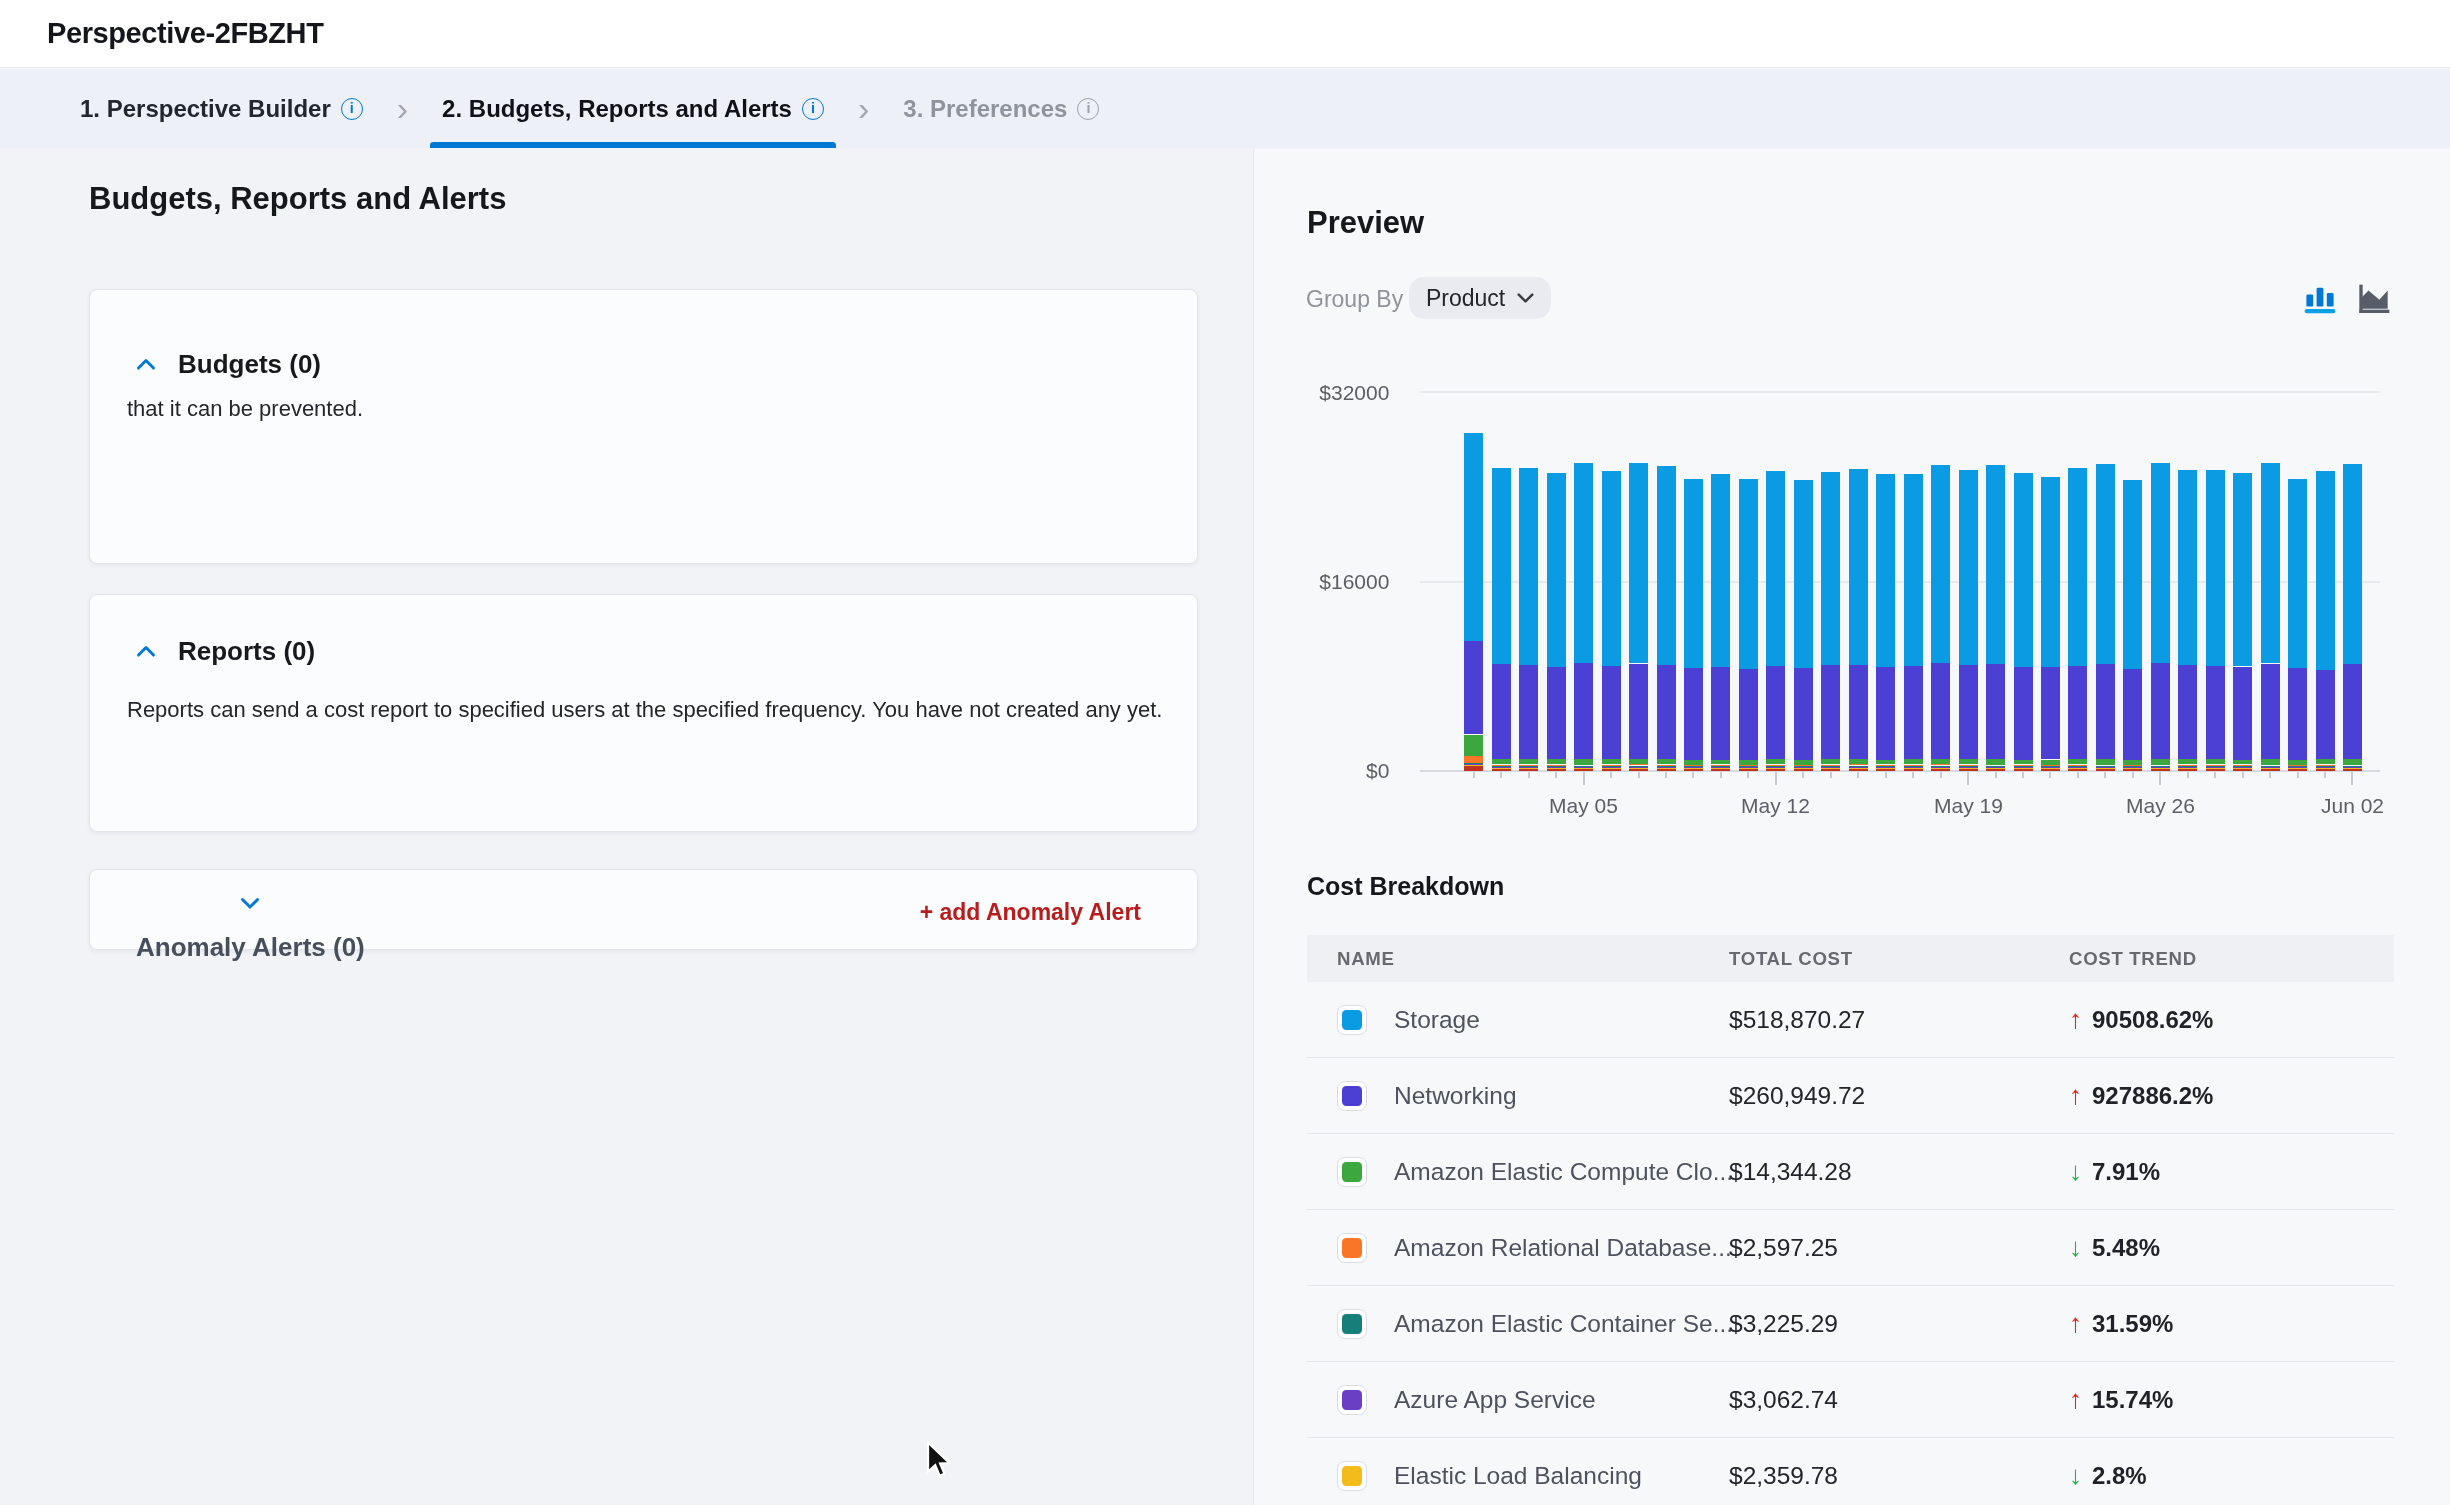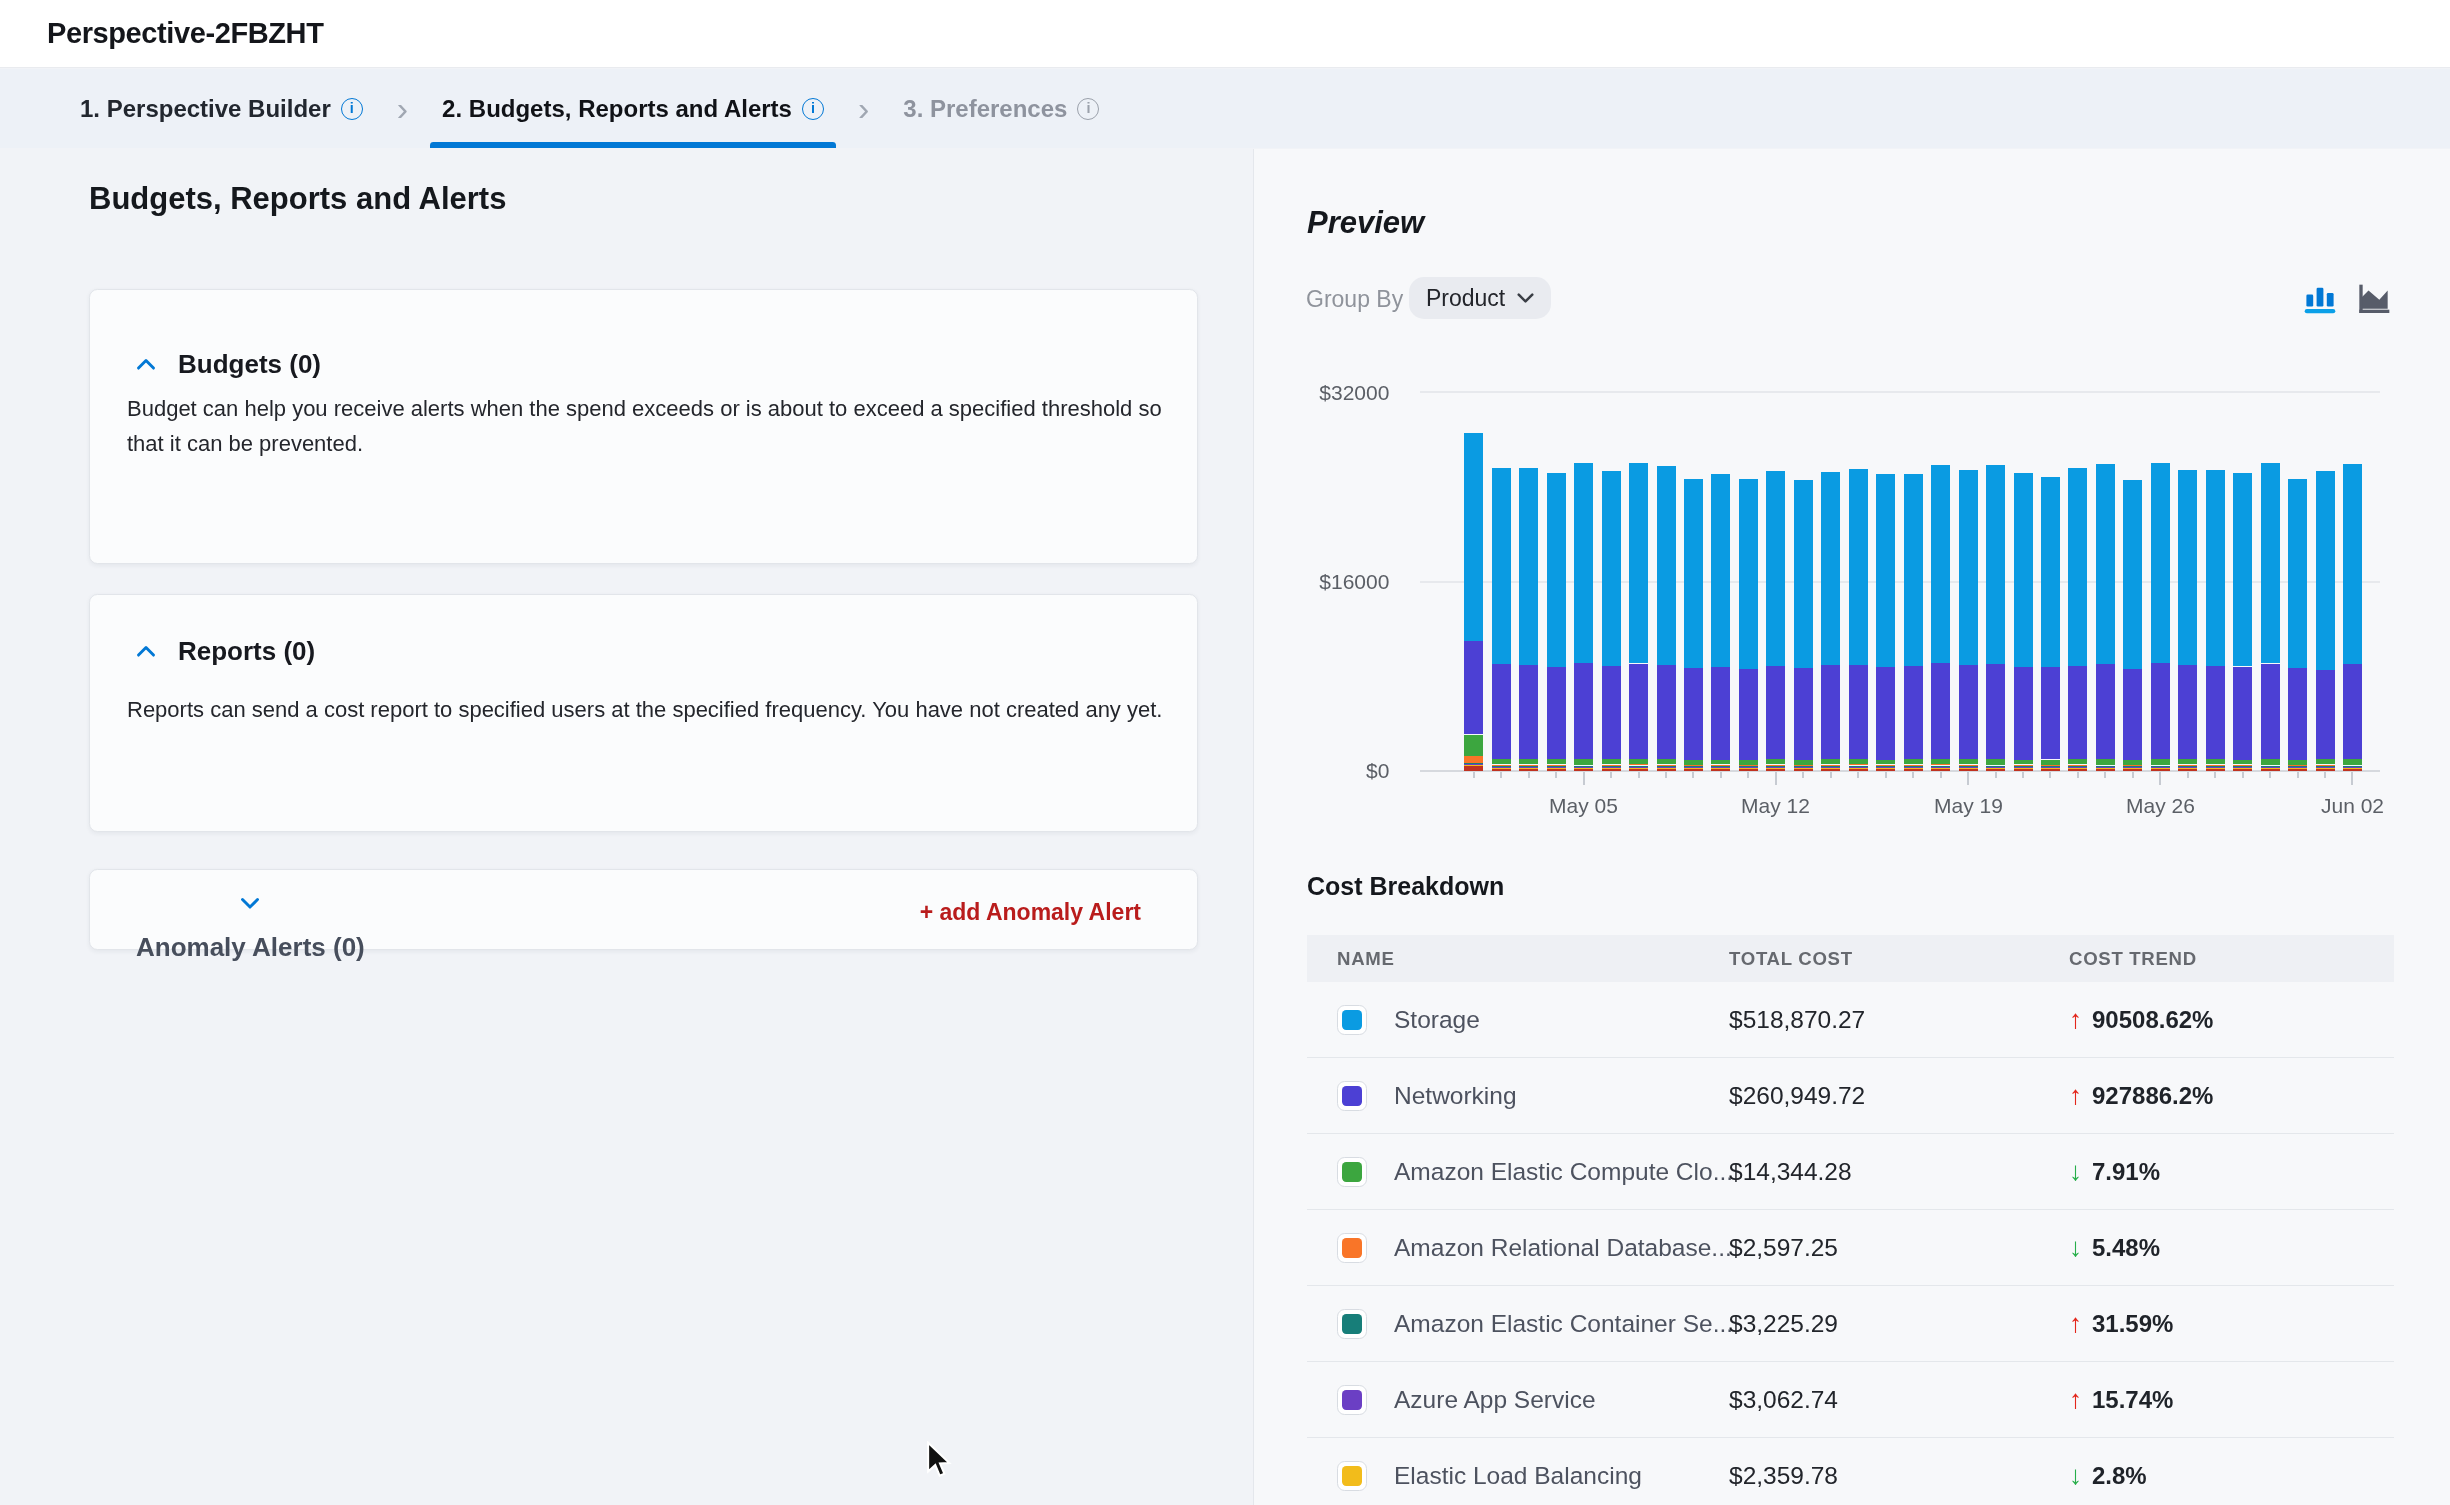--- a/index.html
+++ b/index.html
@@ -31,21 +31,21 @@
   .card-title-row { position:absolute; left:46px; display:flex; align-items:center; gap:22px; }
   .card-title { font-size:26px; font-weight:700; color:#17191F; }
   .card-title.muted { color:#474E5C; }
   .chev-btn { display:flex; align-items:center; cursor:pointer; }
   .card-desc { position:absolute; left:37px; width:1039px; font-size:22px; line-height:35px; color:#24262C; }
   .btn-outline { position:absolute; display:flex; align-items:center; justify-content:center; border:1.7px solid #0278D5; border-radius:25px; color:#0278D5; font-size:23px; font-weight:500; background:#FCFDFE; cursor:pointer; white-space:nowrap; }
   .anomaly-link { position:absolute; right:56px; top:29px; font-size:23px; font-weight:700; color:#b91c1c; cursor:pointer; white-space:nowrap; }
 
   
   .right-panel { position:absolute; left:1253px; top:149px; width:1197px; height:1357px; background:#F7F8FA; border-left:0.8px solid #E4E7EC; }
-  .preview-title { position:absolute; left:53px; top:56px; font-size:31px; font-weight:700; color:#15181D;font-style:italic; }
+  .preview-title { position:absolute; left:53px; top:56px; font-size:31px; font-weight:700; color:#15181D; }
   .groupby-label { position:absolute; left:52px; top:137px; font-size:23px; color:#8F939B; }
   .groupby-chip { position:absolute; left:155px; top:128px; height:42px; padding:0 17px; display:flex; align-items:center; gap:12px; background:#E9EBF0; border-radius:15px; font-size:23px; font-weight:500; color:#23252B; cursor:pointer; }
   .chart-type-icons { position:absolute; right:59px; top:132px; display:flex; gap:18.6px; align-items:center; }
   .ct-icon { cursor:pointer; display:flex; }
 
   
   .chart-layer { position:absolute; left:0; top:0; width:1197px; height:845px; }
   .gridline { position:absolute; height:1.7px; background:#E7E9ED; }
   .gridline.base { background:#D6D9DE; }
   .y-label, .x-label { position:absolute; font-size:21px; color:#5B5F66; }
@@ -106,21 +106,20 @@
   <div class="card card-budgets">
     <div class="card-title-row" style="top:59px;">
       <span class="chev-btn">
         <svg width="20" height="12.7" viewBox="0 0 24 15">
             <polyline points="3,12 12,3 21,12" fill="none" stroke="#0278D5" stroke-width="3.5" stroke-linecap="round" stroke-linejoin="round"></polyline>
           </svg>
       </span>
       <span class="card-title">Budgets (0)</span>
     </div>
     <div class="card-desc" style="top:387px; top:101px;">
-      <div>Budget can help you receive alerts when the spend exceeds or is about to exceed a specified threshold so</div>
       <div>that it can be prevented.</div>
     </div>
   </div>
 
   <div class="card card-reports">
     <div class="card-title-row" style="top:41px;">
       <span class="chev-btn">
         <svg width="20" height="12.7" viewBox="0 0 24 15">
             <polyline points="3,12 12,3 21,12" fill="none" stroke="#0278D5" stroke-width="3.5" stroke-linecap="round" stroke-linejoin="round"></polyline>
           </svg>

